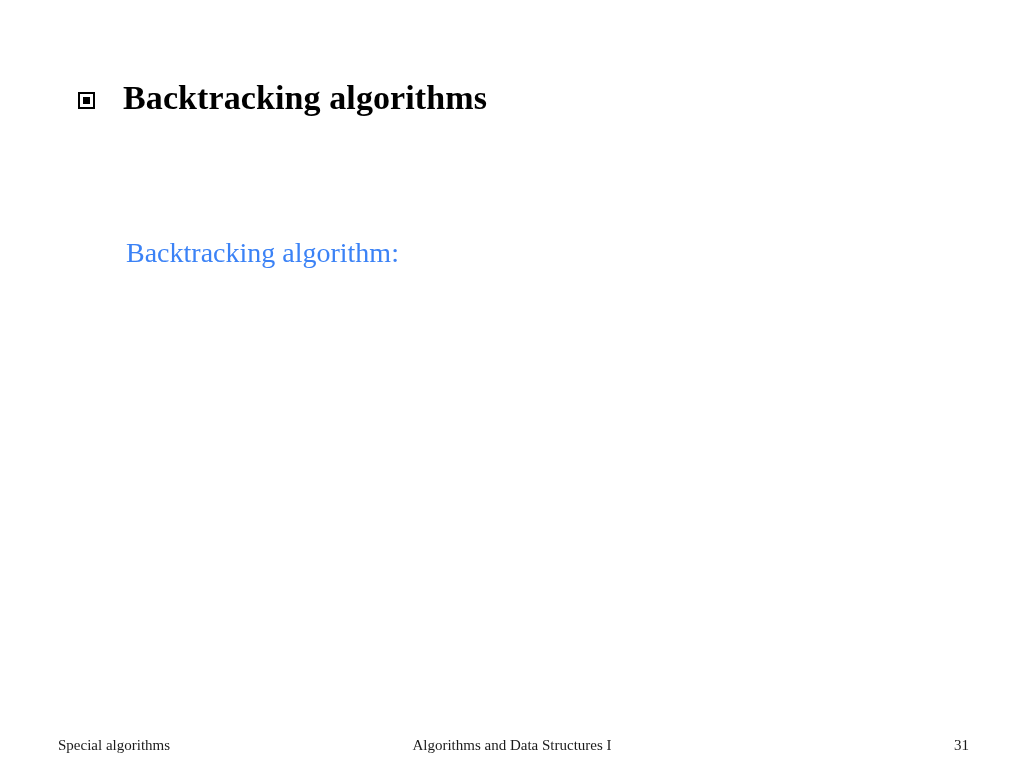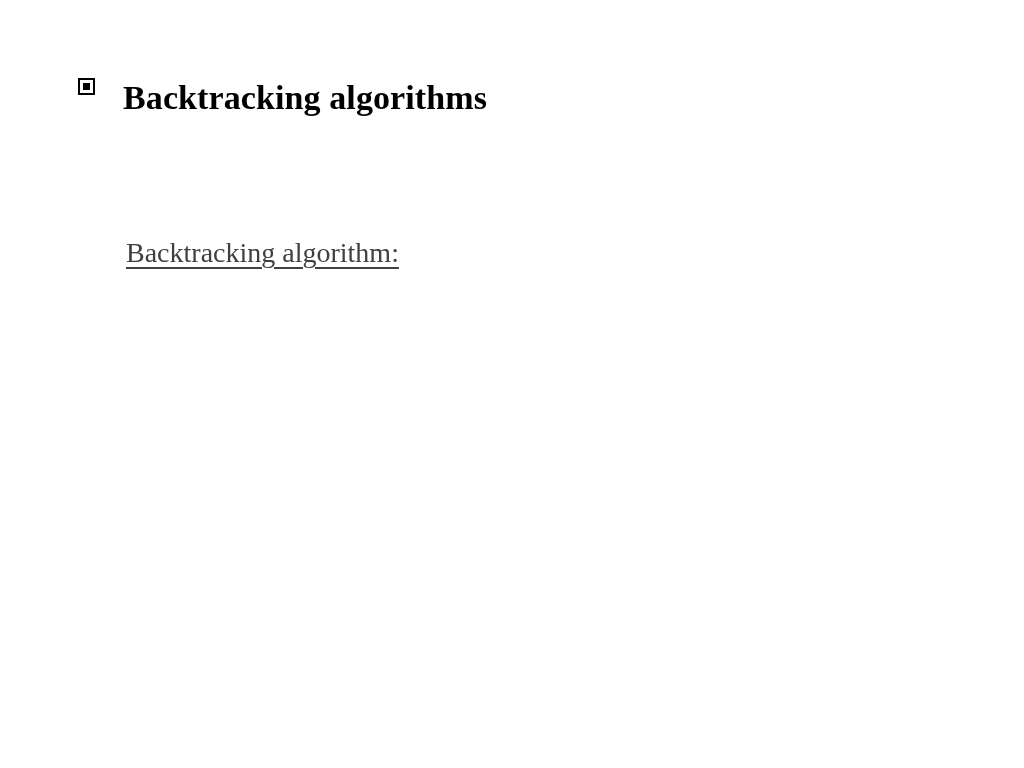--- a/index.html
+++ b/index.html
@@ -21,20 +21,21 @@
     height: 768px;
     background: #ffffff;
   }
 
   
   .title-row {
     position: absolute;
     left: 78px;
     top: 76px;
     display: flex;
+    align-items: center;
   }
   .title-bullet {
     width: 17px;
     height: 17px;
     border: 2px solid #000000;
     background: #ffffff;
     box-sizing: border-box;
     display: flex;
     align-items: center;
     justify-content: center;
@@ -61,22 +62,21 @@
   
   .body-block {
     position: absolute;
     left: 126px;
     top: 233px;
     width: 860px;
   }
   .subheading {
     font-size: 28px;
     line-height: 40px;
-    color: #404040;
-    text-decoration: underline;
+    color: #3b82f6;
     text-underline-offset: 5px;
     display: inline-block;
     white-space: nowrap;
   }
 
   .bullet-list {
     margin: 0;
     padding: 0;
     list-style: none;
     margin-top: 24px;
@@ -152,14 +152,19 @@
 
     <div>
       <span class="subheading">Backtracking algorithm:</span>
     </div>
 
     <ul class="bullet-list">
     </ul>
 
   </div>
 
+  <div class="footer">
+    <span class="footer-left">Special algorithms</span>
+    <span class="footer-center">Algorithms and Data Structures I</span>
+    <span class="footer-right">31</span>
+  </div>
 
 </div>
 
 </body></html>

